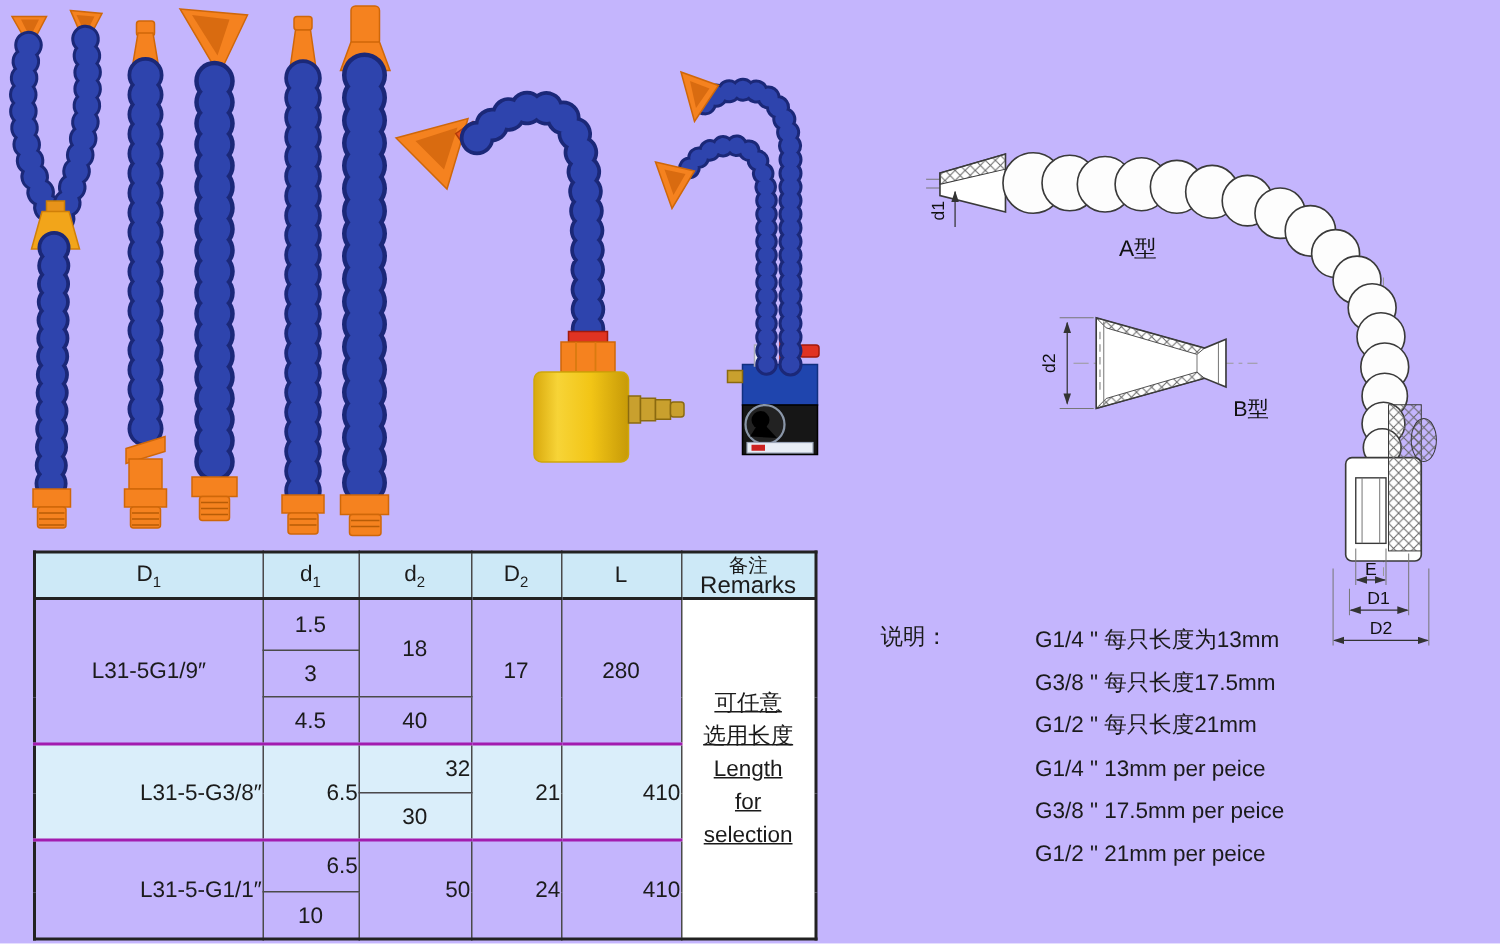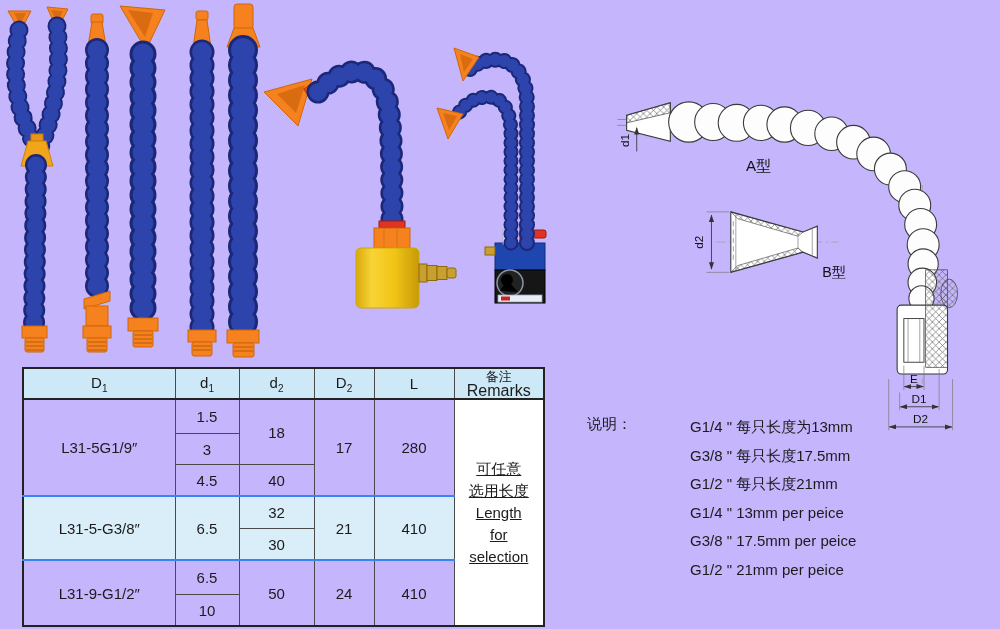--- a/index.html
+++ b/index.html
@@ -14,21 +14,21 @@
   table.spec { border-collapse:collapse; table-layout:fixed; border:2px solid #222; }
   table.spec td, table.spec th {
     border:1px solid #4a4a4a; text-align:center; vertical-align:middle;
     font-size:15px; font-weight:normal; padding:0; color:#1b1b1b;
   }
   table.spec thead th { background:#cde9f7; height:29px; border-bottom:2px solid #222; }
   table.spec sub { font-size:10px; }
   .th-cn { font-size:13px; line-height:14px;text-align:center; }
   .th-en { font-size:16px; line-height:13px; }
   tr.r33 td { height:33px; } tr.r30 td { height:30px; } tr.r31 td { height:31px; }
-  tr.grp td { border-top:2px solid #3b82f6; }
+  tr.grp td { border-top:2px solid #a21caf;text-align:right; }
   td.hl { background:#daeefa; }
   td.model { font-size:14px; }
   td.remarks { text-align:left; padding-left:10px; font-size:14px; line-height:22px; background:#fff;text-decoration:underline; }
 
   
   .notes-heading { position:absolute; left:587px; top:415px; font-size:15px; }
   .notes-lines { position:absolute; left:690px; top:413px; font-size:15px; line-height:28.6px; white-space:nowrap; }
   .bead { stroke:#3a3a3a; stroke-width:1.3; fill:#fdfdfd; }
   .thin { stroke:#777; stroke-width:0.8; fill:none; }
   .dim { stroke:#333; stroke-width:1; fill:none; }
@@ -288,21 +288,21 @@
           <td class="model hl" rowspan="2">L31-5-G3/8″</td>
           <td class="hl" rowspan="2">6.5</td>
           <td class="hl">32</td>
           <td class="hl" rowspan="2">21</td>
           <td class="hl" rowspan="2">410</td>
         </tr>
         <tr class="r30">
           <td class="hl">30</td>
         </tr>
         <tr class="r33 grp">
-          <td class="model" rowspan="2">L31-9-G1/2″</td>
+          <td class="model" rowspan="2">L31-5-G1/1″</td>
           <td>6.5</td>
           <td rowspan="2">50</td>
           <td rowspan="2">24</td>
           <td rowspan="2">410</td>
         </tr>
         <tr class="r30">
           <td>10</td>
         </tr>
       </tbody>
     </table>

